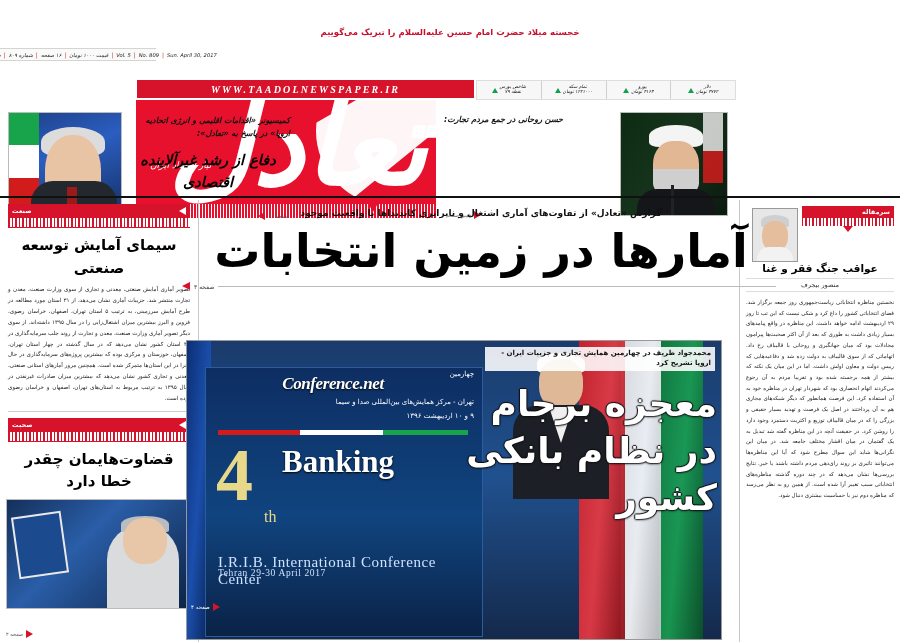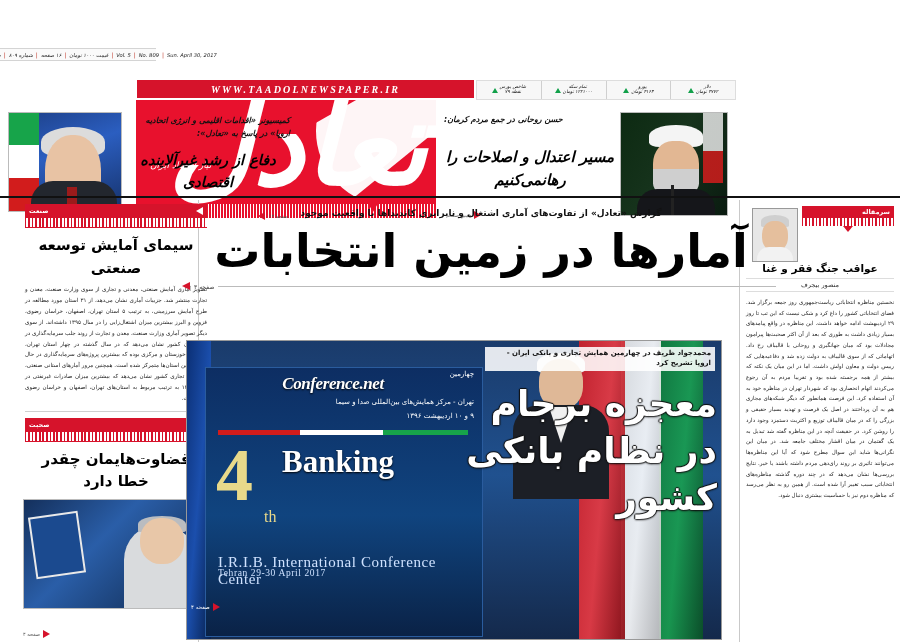--- a/index.html
+++ b/index.html
@@ -155,21 +155,21 @@
   }
   .pagemark-right .tri{width:0;height:0;border-top:4px solid transparent;
     border-bottom:4px solid transparent;border-left:7px solid #d6132b;}
   .pagemark-right .lbl{font-size:5px;color:#555;}
 
   .rule-main{position:absolute;top:196px;left:0;width:900px;height:2px;background:#111;}
 
   
   .body{position:absolute;top:200px;left:0;width:900px;height:442px;}
 
-  .col-left{position:absolute;top:0;left:17px;width:198px;height:442px;
+  .col-left{position:absolute;top:0;left:0;width:198px;height:442px;
     border-left:0;padding:4px 8px 0 8px;box-sizing:border-box;}
   .col-right{position:absolute;top:0;right:0;width:160px;height:442px;
     padding:4px 6px 0 6px;box-sizing:border-box;}
   .col-center{position:absolute;top:0;left:182px;width:598px;height:442px;}
 
   .vline{position:absolute;top:0;width:1px;height:442px;background:#c9c9c9;}
   .vline.a{left:198px;}
   .vline.b{right:160px;}
 
   
@@ -338,20 +338,23 @@
   .ed-body{
     margin-top:5px;font-size:5.5px;line-height:1.95;text-align:justify;
     text-align-last:right;color:#1c1c1c;
   }
 </style>
 </head>
 <body>
 
 <div class="page">
 
+  <div class="greeting-bar">
+    <div class="greeting-text">خجسته میلاد حضرت امام حسین علیه‌السلام را تبریک می‌گوییم</div>
+  </div>
 
   <div class="masthead">
 
     <div class="dateline">
       <span>یکشنبه ۱۰ اردیبهشت ۱۳۹۶</span>
       <span class="sep">|</span>
       <span>۳ شعبان ۱۴۳۸</span>
       <span class="sep">|</span>
       <span>سال سوم</span>
       <span class="sep">|</span>
@@ -430,22 +433,21 @@
     <div class="teaser-right">
       <div class="photo">
         <div class="r-bg"></div>
         <div class="r-flag"></div>
         <div class="r-turban"></div>
         <div class="r-face"></div>
         <div class="r-beard"></div>
         <div class="r-robe"></div>
         <div class="r-mic"></div>
       </div>
-      <div class="kicker">حسن روحانی در جمع مردم کرمان:</div>
-      <div class="head">مسیر اعتدال و اصلاحات را رهانمی‌کنیم</div>
+      <div class="kicker">حسن روحانی در جمع مردم تجارت:</div>
       <div class="pagemark-right">
         <div class="tri"></div>
         <div class="lbl">همین صفحه</div>
       </div>
     </div>
   </div>
 
   <div class="rule-main"></div>
 
   <div class="body">
@@ -517,21 +519,21 @@
           <div class="fa2">تهران - مرکز همایش‌های بین‌المللی صدا و سیما</div>
           <div class="fa3">۹ و ۱۰ اردیبهشت ۱۳۹۶</div>
           <div class="pm-stripes"></div>
           <div class="bigfour">4</div>
           <div class="th">th</div>
           <div class="l1">Banking</div>
           <div class="v1">I.R.I.B. International Conference Center</div>
           <div class="v2">Tehran  29-30 April 2017</div>
         </div>
 
-        <div class="pm-caption">محمدجواد ظریف در چهارمین همایش تجاری و بانکی ایران - اروپا تشریح کرد</div>
+        <div class="pm-caption">محمدجواد ظریف در چهارمین همایش تجاری و جزییات ایران - اروپا تشریح کرد</div>
         <div class="pm-overlay">معجزه برجام در نظام بانکی کشور</div>
 
         <div class="pm-pagetag">
           <div class="tri"></div>
           <div class="lbl">صفحه ۴</div>
         </div>
       </div>
     </div>
 
     <div class="col-right">

